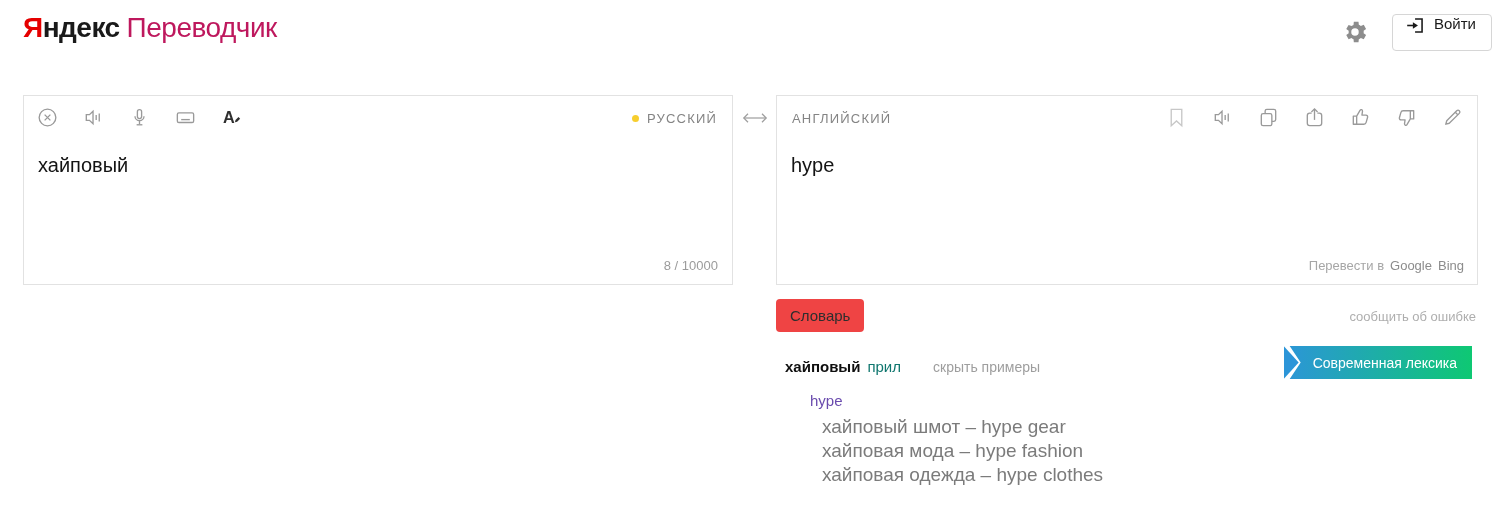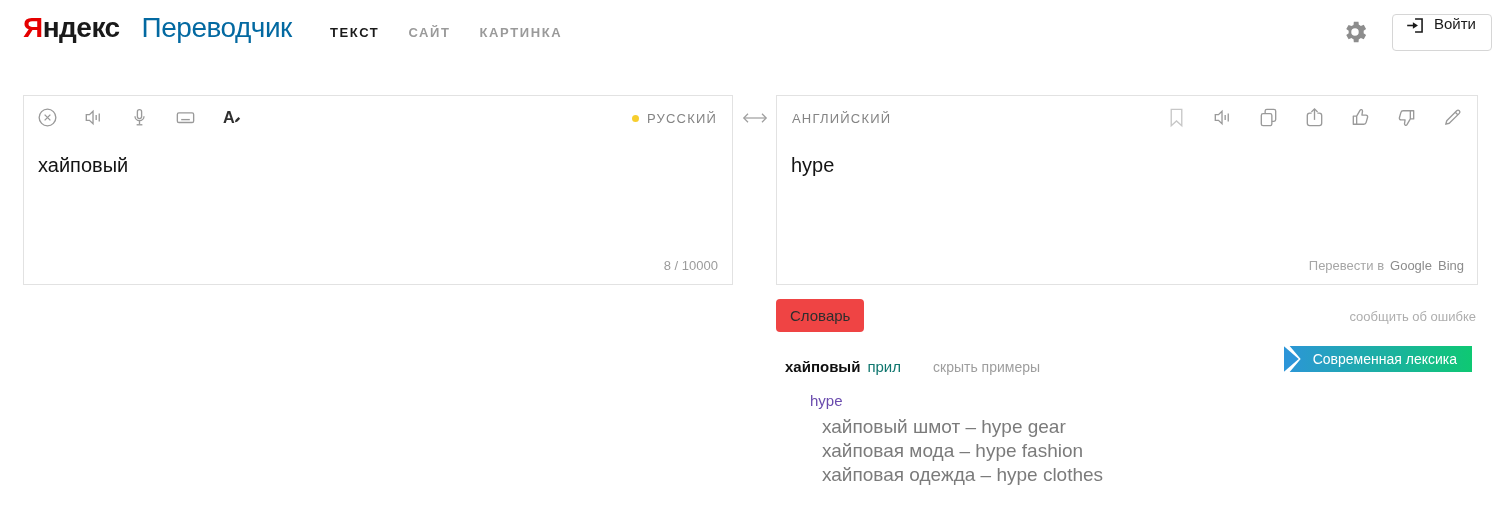--- a/index.html
+++ b/index.html
@@ -4,21 +4,21 @@
 <style>
   * { box-sizing: border-box; }
   html,body { margin:0; padding:0; background:#fff; }
   body { font-family:"Liberation Sans", sans-serif; }
   .page { position:relative; width:1500px; height:505px; background:#ffffff; overflow:hidden; }
 
   
   .logo { position:absolute; left:23px; top:12px; font-size:28px; color:#1a1a1a; white-space:nowrap; cursor:pointer; }
   .logo .brand { font-weight:700; letter-spacing:-0.5px; }
   .logo .ya { color:#e50000; }
-  .logo .product { font-weight:400; color:#0369a1; margin-left:22px; letter-spacing:-0.5px; }
+  .logo .product { font-weight:400; color:#be185d; margin-left:7px; letter-spacing:-0.5px; }
 
   .nav { position:absolute; left:330px; top:25px; display:flex; gap:29px; font-size:13px; font-weight:700; letter-spacing:1.6px; }
   .nav-item { color:#9a9a9a; cursor:pointer; }
   .nav-item.active { color:#1a1a1a; }
 
   .gear-btn { position:absolute; left:1341px; top:18px; width:28px; height:28px; cursor:pointer; }
   .login-btn { position:absolute; left:1392px; top:14px; height:37px; padding:0 15px 0 12px;
                border:1px solid #d6d6d6; border-radius:4px; background:#fff;
                display:flex; gap:8px; font-size:15px; color:#1a1a1a; cursor:pointer; }
 
@@ -52,46 +52,41 @@
   .dict { position:absolute; left:776px; top:299px; width:702px; height:200px; }
   .dict-tab { position:absolute; left:0; top:0; background:#ef4444; border-radius:4px; padding:8px 14px;
               font-size:15px; color:#2e2e2e; cursor:pointer; }
   .report { position:absolute; right:2px; top:10px; font-size:13px; color:#aeaeae; cursor:pointer; }
 
   .headword-row { position:absolute; left:9px; top:59px; font-size:15px; white-space:nowrap; }
   .headword { font-weight:700; color:#0f0f0f; }
   .pos { color:#0f766e; margin-left:7px; }
   .hide-examples { color:#9e9e9e; margin-left:32px; font-size:14px; cursor:pointer; }
 
-  .badge { position:absolute; right:6px; top:47px; height:26px; }
+  .badge { position:absolute; right:6px; top:47px; height:33px; }
   .badge-tip { position:absolute; left:0; top:0; width:15px; height:100%; background:#2c95d8;
                clip-path:polygon(0 0, 100% 50%, 0 100%); }
   .badge-body { height:100%; display:flex; align-items:center; padding:0 15px 0 29px; color:#fff; font-size:14px;
                 background:linear-gradient(90deg,#2c95d8 0%,#0ec873 100%);
                 clip-path:polygon(6px 0, 100% 0, 100% 100%, 6px 100%, 17px 50%); }
 
   .translation-link { position:absolute; left:34px; top:93px; font-size:15px; color:#6a4bae; cursor:pointer; }
   .examples { position:absolute; left:46px; top:116px; font-size:19px; color:#7b7b7b; line-height:24px; }
 
   svg { display:block; }
 </style>
 </head>
 <body>
 
 <div class="page">
 
   <div class="logo">
     <span class="brand"><span class="ya">Я</span><span>ндекс</span></span><span class="product">Переводчик</span>
   </div>
 
-  <div class="nav">
-    <div class="nav-item active">ТЕКСТ</div>
-    <div class="nav-item">САЙТ</div>
-    <div class="nav-item">КАРТИНКА</div>
-  </div>
 
   <div class="gear-btn">
     <span>
       <svg width="28" height="28" viewBox="0 0 24 24">
         <path fill="#8d8d8d" fill-rule="evenodd" d="M19.4 13a7.5 7.5 0 0 0 0-2l2.1-1.65-2-3.46-2.5 1a7.5 7.5 0 0 0-1.73-1L15 3.2h-4l-.27 2.7a7.5 7.5 0 0 0-1.73 1l-2.5-1-2 3.46L6.6 11a7.5 7.5 0 0 0 0 2l-2.1 1.65 2 3.46 2.5-1a7.5 7.5 0 0 0 1.73 1l.27 2.7h4l.27-2.7a7.5 7.5 0 0 0 1.73-1l2.5 1 2-3.46L19.4 13zm-7.4 2.2a3.2 3.2 0 1 1 0-6.4 3.2 3.2 0 0 1 0 6.4z"></path>
       </svg>
     </span>
   </div>
 
   <div class="login-btn">

